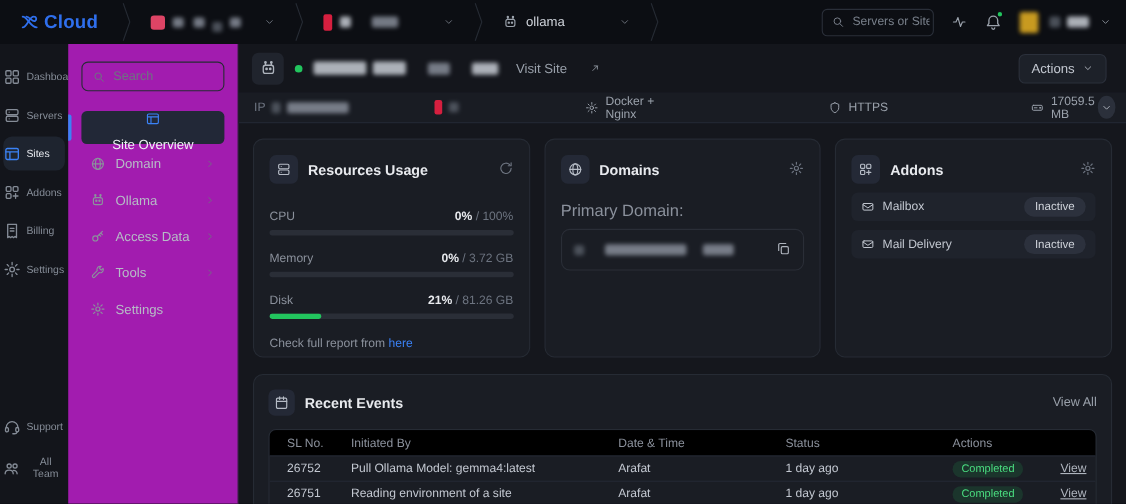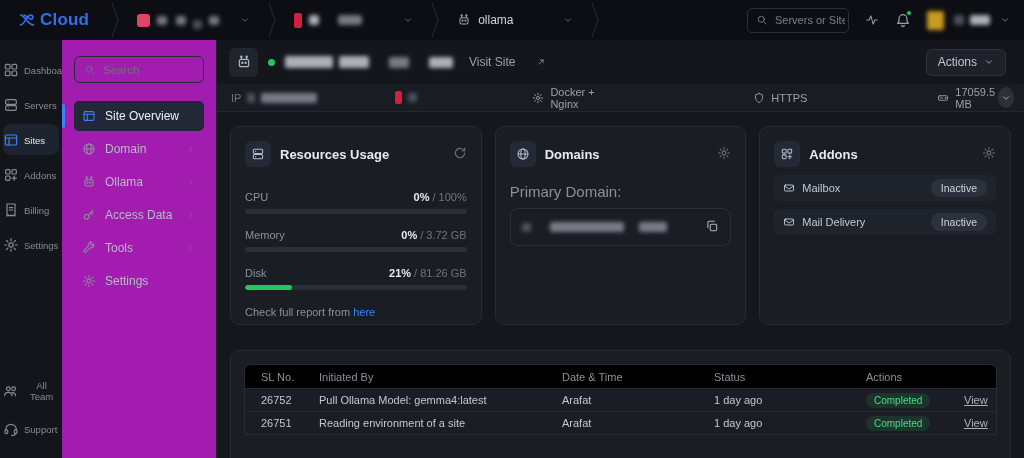--- a/index.html
+++ b/index.html
@@ -54,21 +54,21 @@
   
   .sitemenu { width:155px; flex:none; background:#a21caf; border-right:1px solid #1f232b; padding:16px 12px; }
   .sm-search { display:flex; align-items:center; gap:7px; height:27px; border:1px solid #272b34;
     border-radius:6px; padding:0 9px; color:#6d7480; margin-bottom:18px; }
   .sm-search input { border:none; outline:none; background:transparent; color:#aeb4bd;
     font-size:11.5px; width:85px; font-family:inherit; }
   .sm-search input::placeholder { color:#6d7480; }
   .sm-item { display:flex; align-items:center; gap:9px; height:30px; padding:0 8px; margin-bottom:3px;
     border-radius:5px; color:#b6bcc6; font-size:12px; cursor:pointer; position:relative; background:none; border:none; width:100%; font-family:inherit; text-align:left;}
   .sm-item .mic { color:#8b919c; }
-  .sm-item.active { background:#222837; color:#eef0f4; }
+  .sm-item.active { background:#222837; color:#eef0f4;flex-direction:column; }
   .sm-item.active::before { content:""; position:absolute; left:-12px; top:3px; bottom:3px; width:3px;
     background:#3b82f6; border-radius:0 2px 2px 0; }
   .sm-item.active .mic { color:#3b82f6; }
   .sm-item .chev-r { margin-left:auto; color:#6d7480; }
 
   
   .main { flex:1; min-width:0; display:flex; flex-direction:column; background:#15171d; }
   .site-header { height:44px; flex:none; background:#14161c; display:flex; align-items:center;
     padding:0 18px 0 12px; gap:10px; }
   .site-avatar { width:29px; height:29px; border-radius:6px; background:#20242d; display:flex;
@@ -78,21 +78,21 @@
   .actions-btn { margin-left:auto; display:flex; align-items:center; gap:7px; height:27px; padding:0 11px;
     background:#1d2129; border:1px solid #2b303b; border-radius:6px; color:#c3c8d1; font-size:12px; cursor:pointer; font-family:inherit;}
 
   .info-bar { height:28px; flex:none; background:#191c23; border-bottom:1px solid #232833;
     display:flex; align-items:center; padding:0 10px 0 14px; font-size:11px; color:#9aa1ab; }
   .ib-group { display:flex; align-items:center; gap:6px; }
   .ib-circle { margin-left:auto; width:21px; height:21px; border-radius:50%; background:#2b303b;
     color:#c3c8d1; display:flex; align-items:center; justify-content:center; border:none; cursor:pointer; }
 
   .content { flex:1; padding:14px 13px; min-height:0; }
-  .cards-row { display:flex; gap:13px; margin-bottom:25px; }
+  .cards-row { display:flex; gap:13px; margin-bottom:15px; }
   .card { background:#1a1d24; border:1px solid #262b34; border-radius:9px; height:199px; padding:14px; flex:1; }
   .card-head { display:flex; align-items:center; gap:9px; }
   .chip { width:26px; height:26px; border-radius:6px; background:#242936; display:flex;
     align-items:center; justify-content:center; color:#b6bcc6; }
   .card-title { font-size:13px; font-weight:bold; color:#e8eaee; }
   .card-head .right-ic { margin-left:auto; color:#6d7480; background:none; border:none; cursor:pointer; }
 
   
   .res-row { margin-top:15px; }
   .res-line { display:flex; font-size:11px; color:#8b919c; margin-bottom:6px; }
@@ -374,29 +374,29 @@
       </button>
       <button class="rail-item">
         <svg class="ic ric">
             <use href="#i-gear"></use>
           </svg>
         <span class="lbl">Settings</span>
       </button>
       <div class="rail-spacer"></div>
       <button class="rail-item">
         <svg class="ic ric">
+            <use href="#i-support"></use>
+          </svg>
+        <span class="lbl">Support</span>
+      </button>
+      <button class="rail-item">
+        <svg class="ic ric">
             <use href="#i-team"></use>
           </svg>
         <span class="lbl">All Team</span>
-      </button>
-      <button class="rail-item">
-        <svg class="ic ric">
-            <use href="#i-support"></use>
-          </svg>
-        <span class="lbl">Support</span>
       </button>
     </nav>
 
     <aside class="sitemenu">
       <div class="sm-search">
         <svg class="ic ic12">
             <use href="#i-search"></use>
           </svg>
         <input type="text" placeholder="Search" style="">
       </div>
@@ -620,20 +620,29 @@
               <svg class="ic ic12">
                   <use href="#i-mail"></use>
                 </svg>
               <span>Mail Delivery</span>
               <span class="pill">Inactive</span>
             </div>
           </section>
         </div>
 
         <section class="events-card">
+          <div class="ev-head">
+            <span class="chip" style="width:24px;height:24px">
+              <svg class="ic ic14">
+                  <use href="#i-calendar"></use>
+                </svg>
+            </span>
+            <span class="card-title">Recent Events</span>
+            <button class="view-all">View All</button>
+          </div>
           <div class="table">
             <div class="trow thead">
               <span>SL No.</span>
               <span>Initiated By</span>
               <span>Date &amp; Time</span>
               <span>Status</span>
               <span>Actions</span>
             </div>
             <div class="trow tbody-row">
               <span>26752</span>

